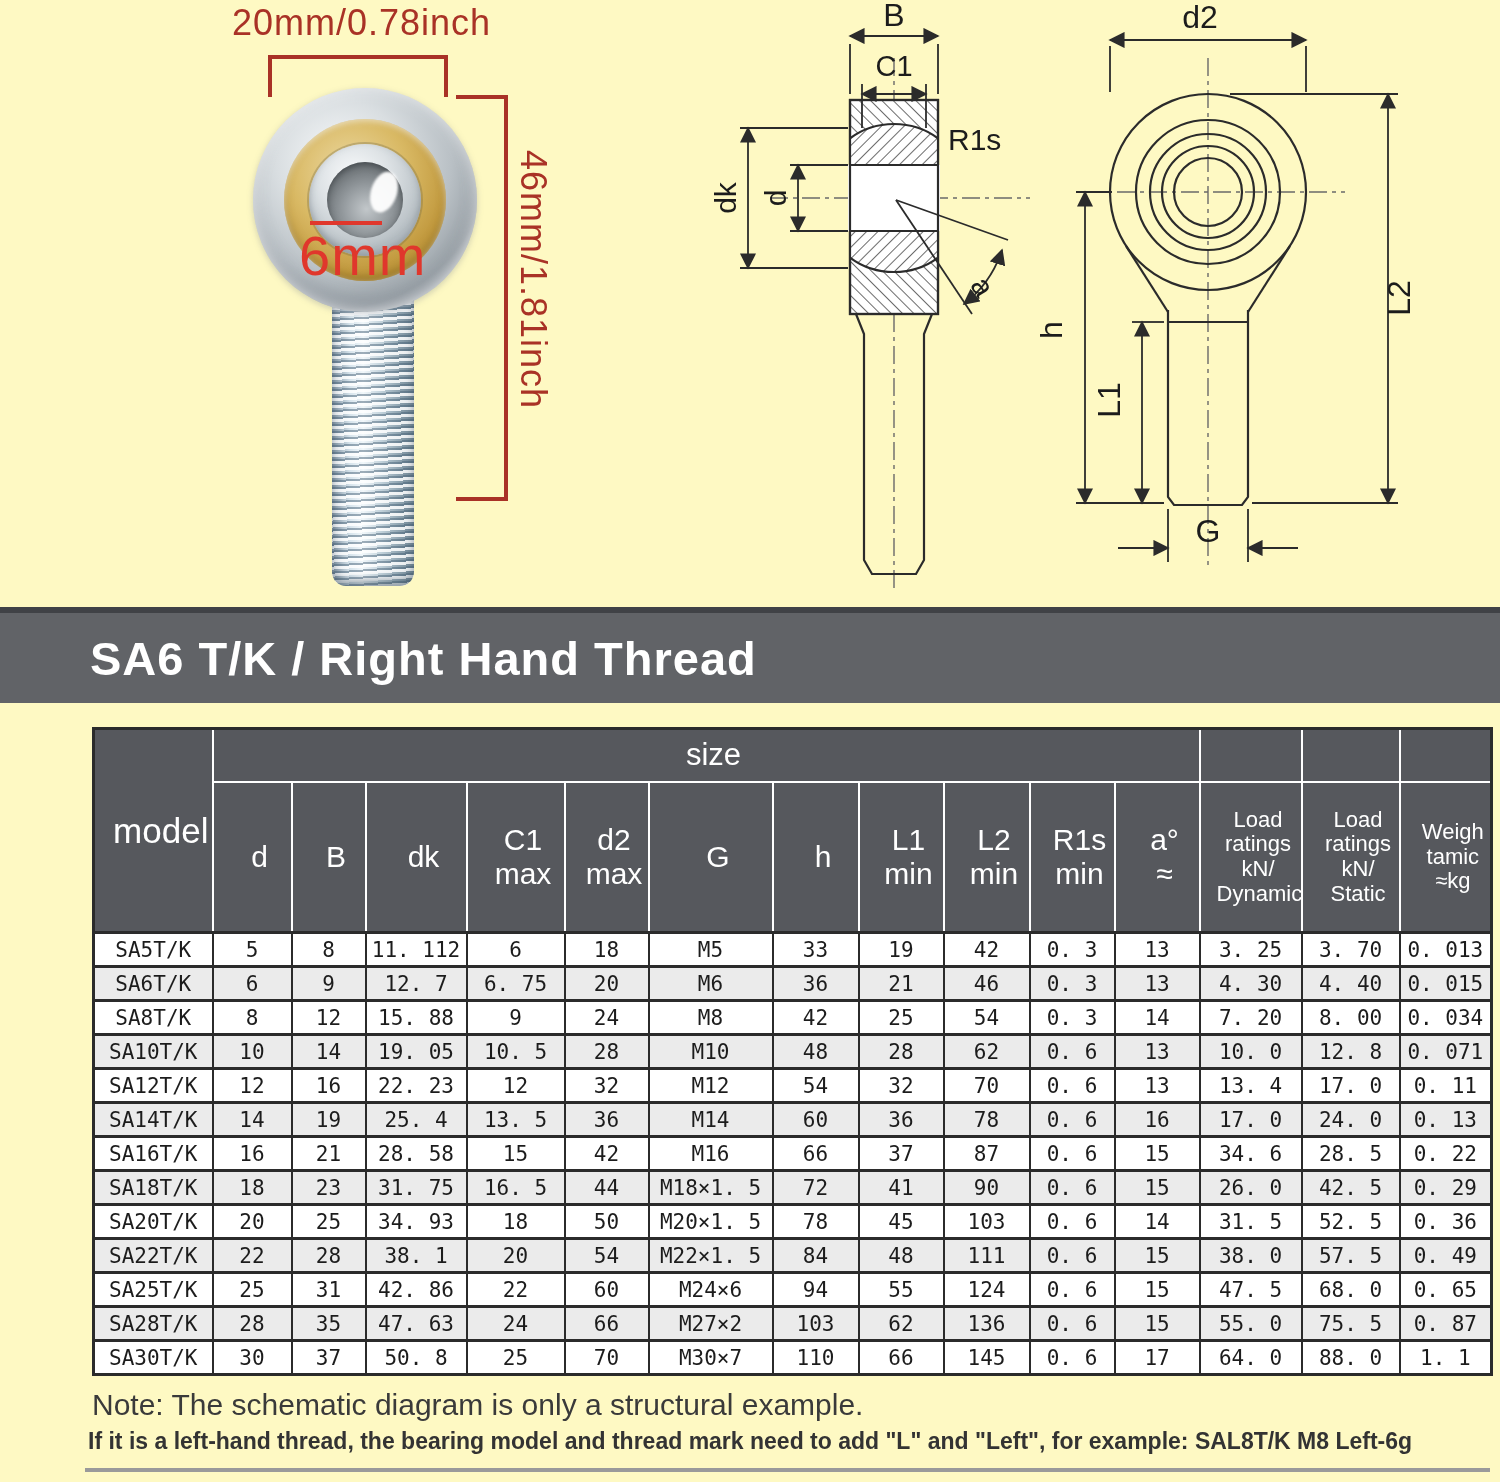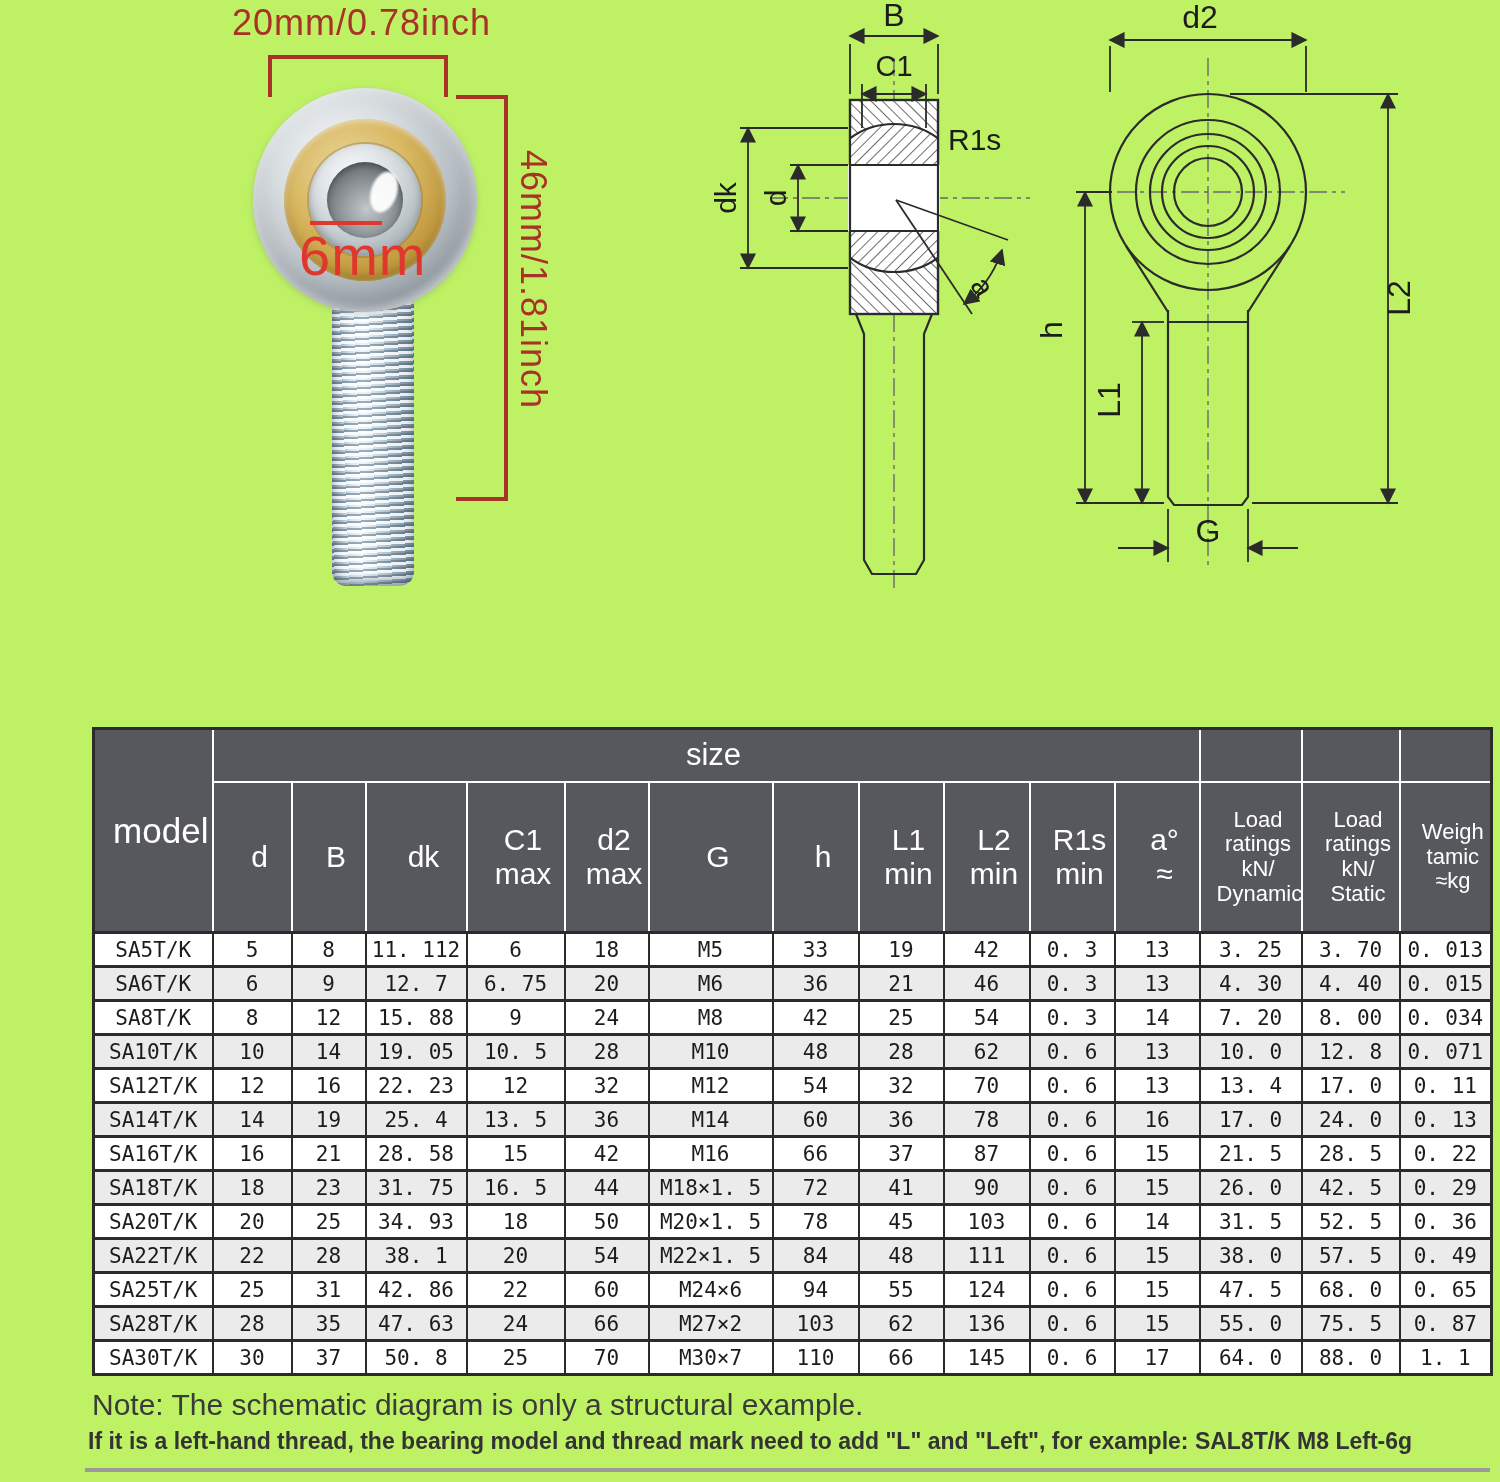--- a/index.html
+++ b/index.html
@@ -1,16 +1,16 @@
 <!DOCTYPE html>
 <html><head>
 <meta charset="utf-8">
 <style>
   html,body{margin:0;padding:0;background:#fff;}
-  #stage{position:relative;width:1500px;height:1482px;background:#bef264;overflow:hidden;
+  #stage{position:relative;width:1500px;height:1482px;background:#fef9c3;overflow:hidden;
          font-family:"Liberation Sans",sans-serif;}
 
   
   .abs{position:absolute;}
   #shank{left:332px;top:296px;width:82px;height:290px;border-radius:5px 5px 14px 14px;
     background:
       repeating-linear-gradient(176deg, rgba(73,99,120,0) 0 2px, rgba(73,99,120,.5) 2px 4px, rgba(255,255,255,.85) 4px 7px),
       linear-gradient(90deg,#7e91a0 0%,#d7e4ec 22%,#f2f8fb 38%,#c2d2db 60%,#8ea3b0 82%,#6f8492 100%);
     box-shadow:inset 0 -6px 8px rgba(70,90,105,.55);}
   #head-outer{left:253px;top:88px;width:224px;height:224px;border-radius:50%;
@@ -190,20 +190,23 @@
     <line class="dim" x1="1388" y1="94" x2="1388" y2="503" marker-start="url(#ar2)" marker-end="url(#ar2)"></line>
     <text x="1410" y="298" font-size="32" text-anchor="middle" transform="rotate(-90 1410 298)">L2</text>
 
     <line class="dim" x1="1168" y1="509" x2="1168" y2="562"></line>
     <line class="dim" x1="1248" y1="509" x2="1248" y2="562"></line>
     <line class="dim" x1="1118" y1="548" x2="1168" y2="548" marker-end="url(#ar2)"></line>
     <line class="dim" x1="1248" y1="548" x2="1298" y2="548" marker-start="url(#ar2)"></line>
     <text x="1208" y="542" font-size="32" text-anchor="middle">G</text>
   </svg>
 
+  <div class="abs" id="banner">
+    <span>SA6 T/K / Right Hand Thread</span>
+  </div>
 
   <table id="spec-table">
     <colgroup>
       <col style="width:119px">
         <col style="width:79px">
         <col style="width:74px">
         <col style="width:101px">
       <col style="width:98px">
         <col style="width:84px">
         <col style="width:124px">
@@ -364,21 +367,21 @@
           <td>21</td>
           <td>28. 58</td>
           <td>15</td>
           <td>42</td>
           <td>M16</td>
           <td>66</td>
           <td>37</td>
           <td>87</td>
           <td>0. 6</td>
           <td>15</td>
-          <td>21. 5</td>
+          <td>34. 6</td>
           <td>28. 5</td>
           <td>0. 22</td>
         </tr>
         <tr>
           <td>SA18T/K</td>
           <td>18</td>
           <td>23</td>
           <td>31. 75</td>
           <td>16. 5</td>
           <td>44</td>

